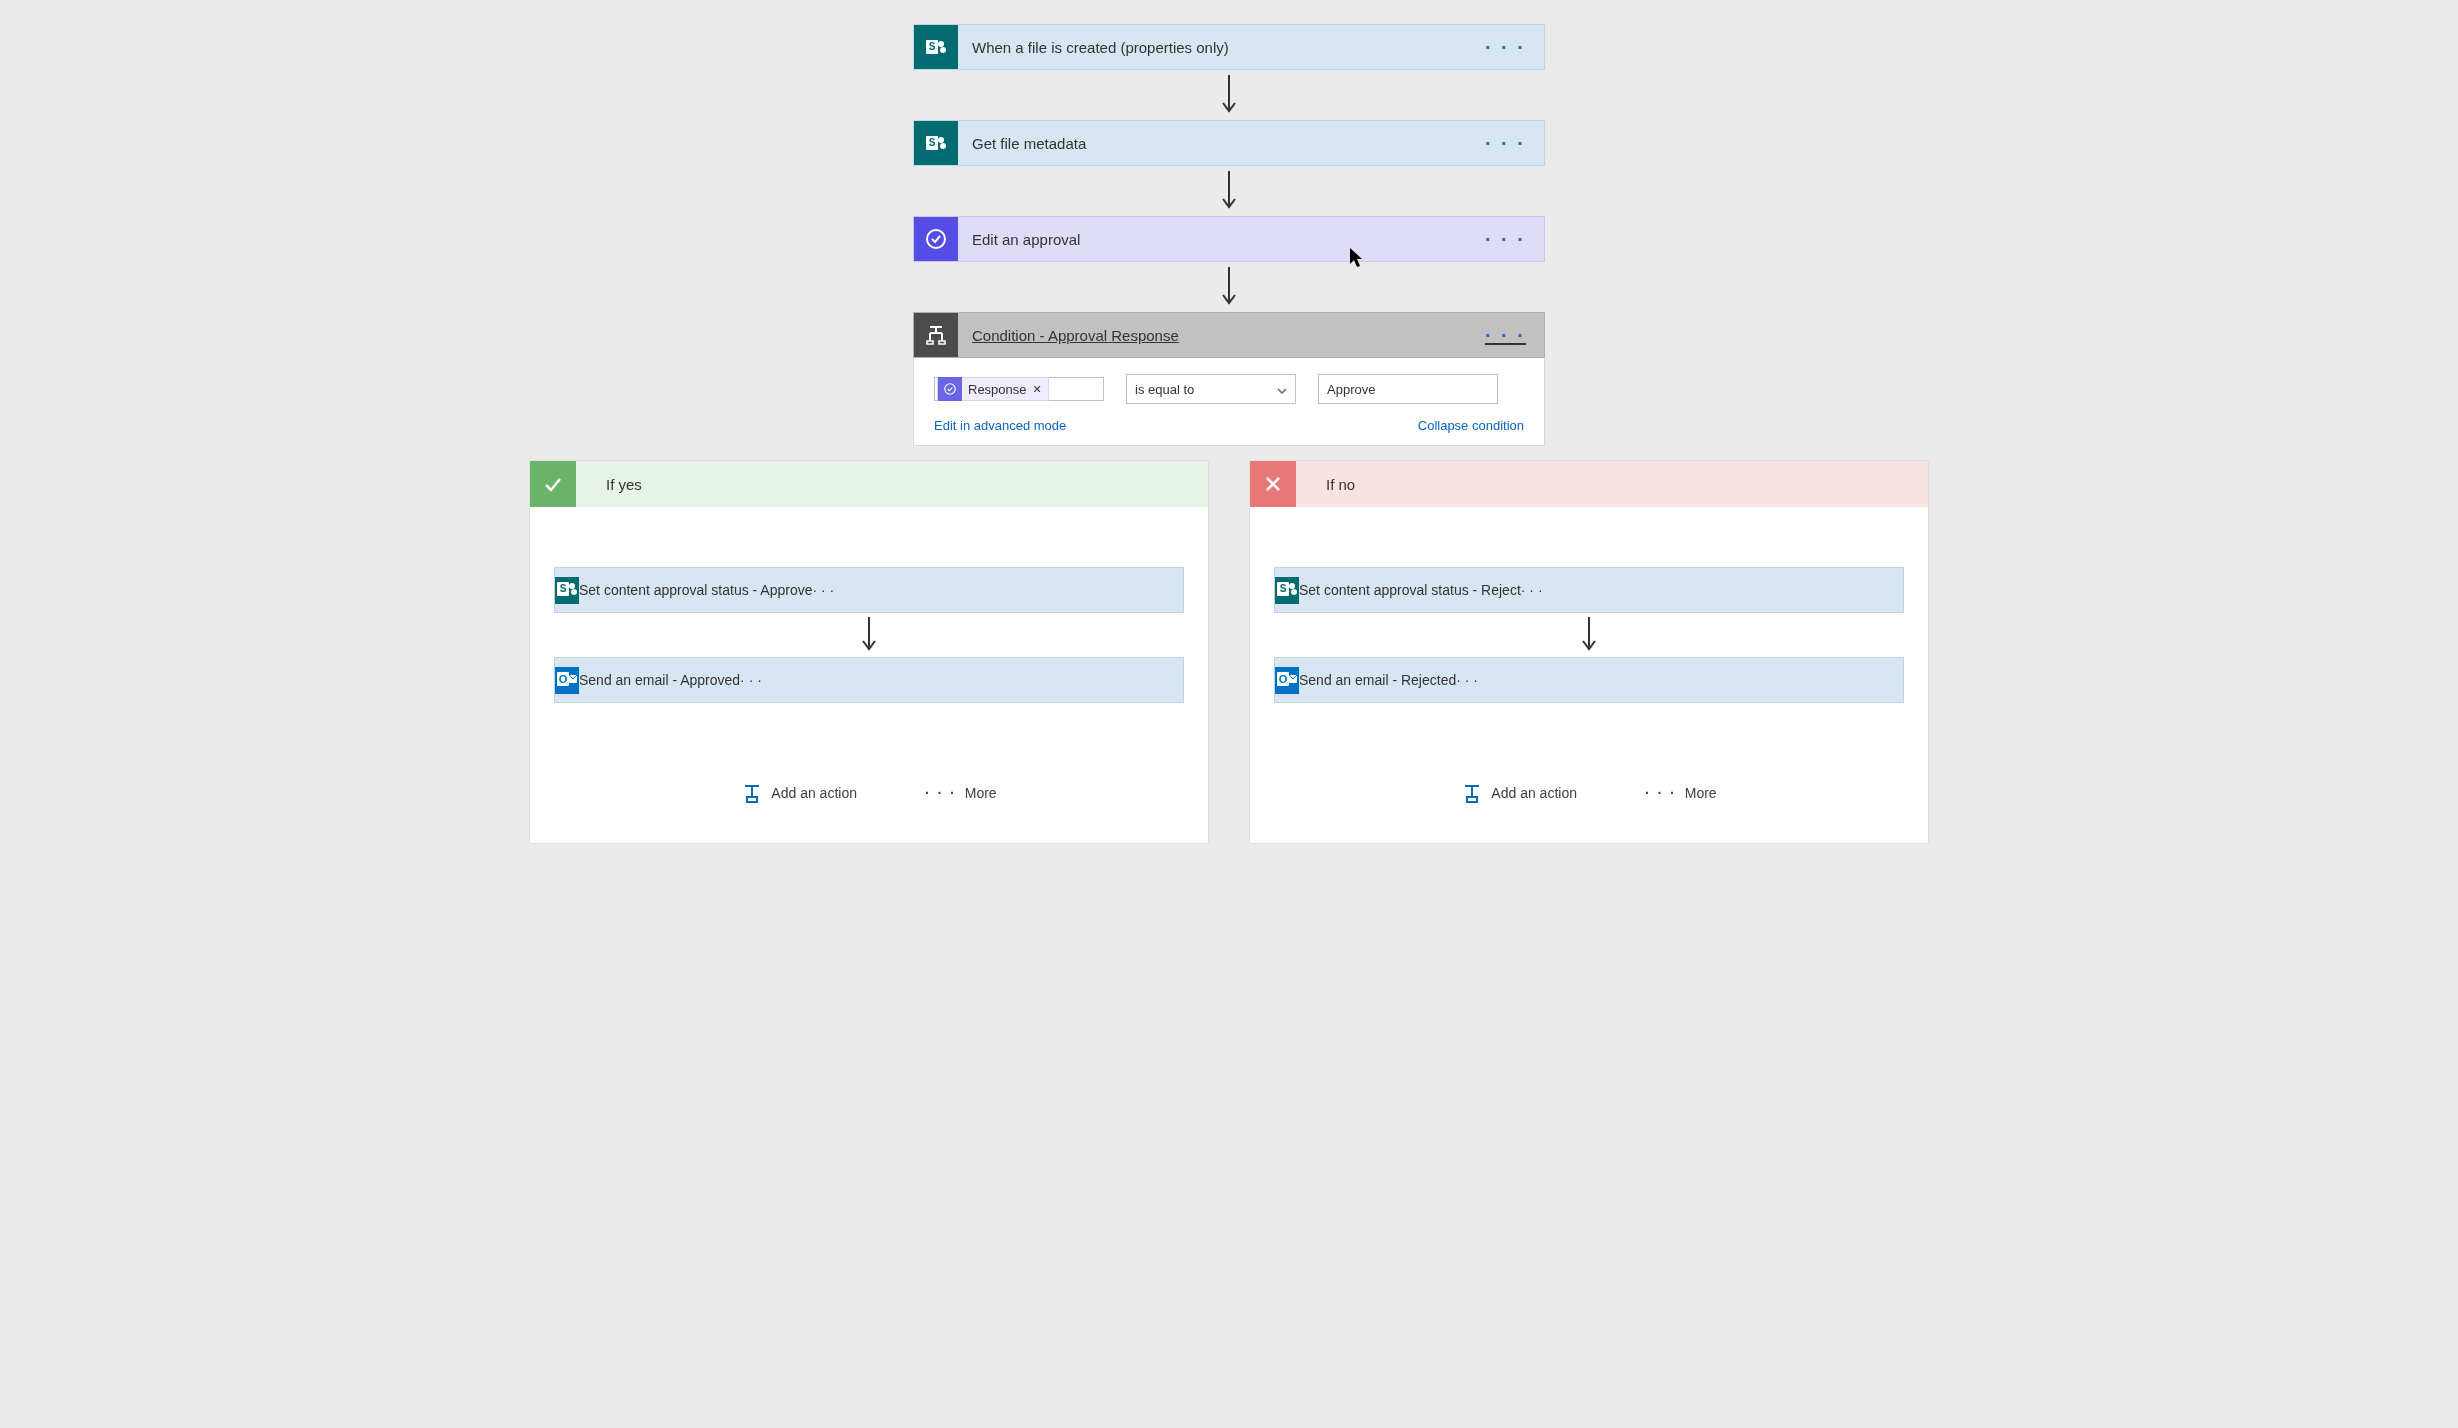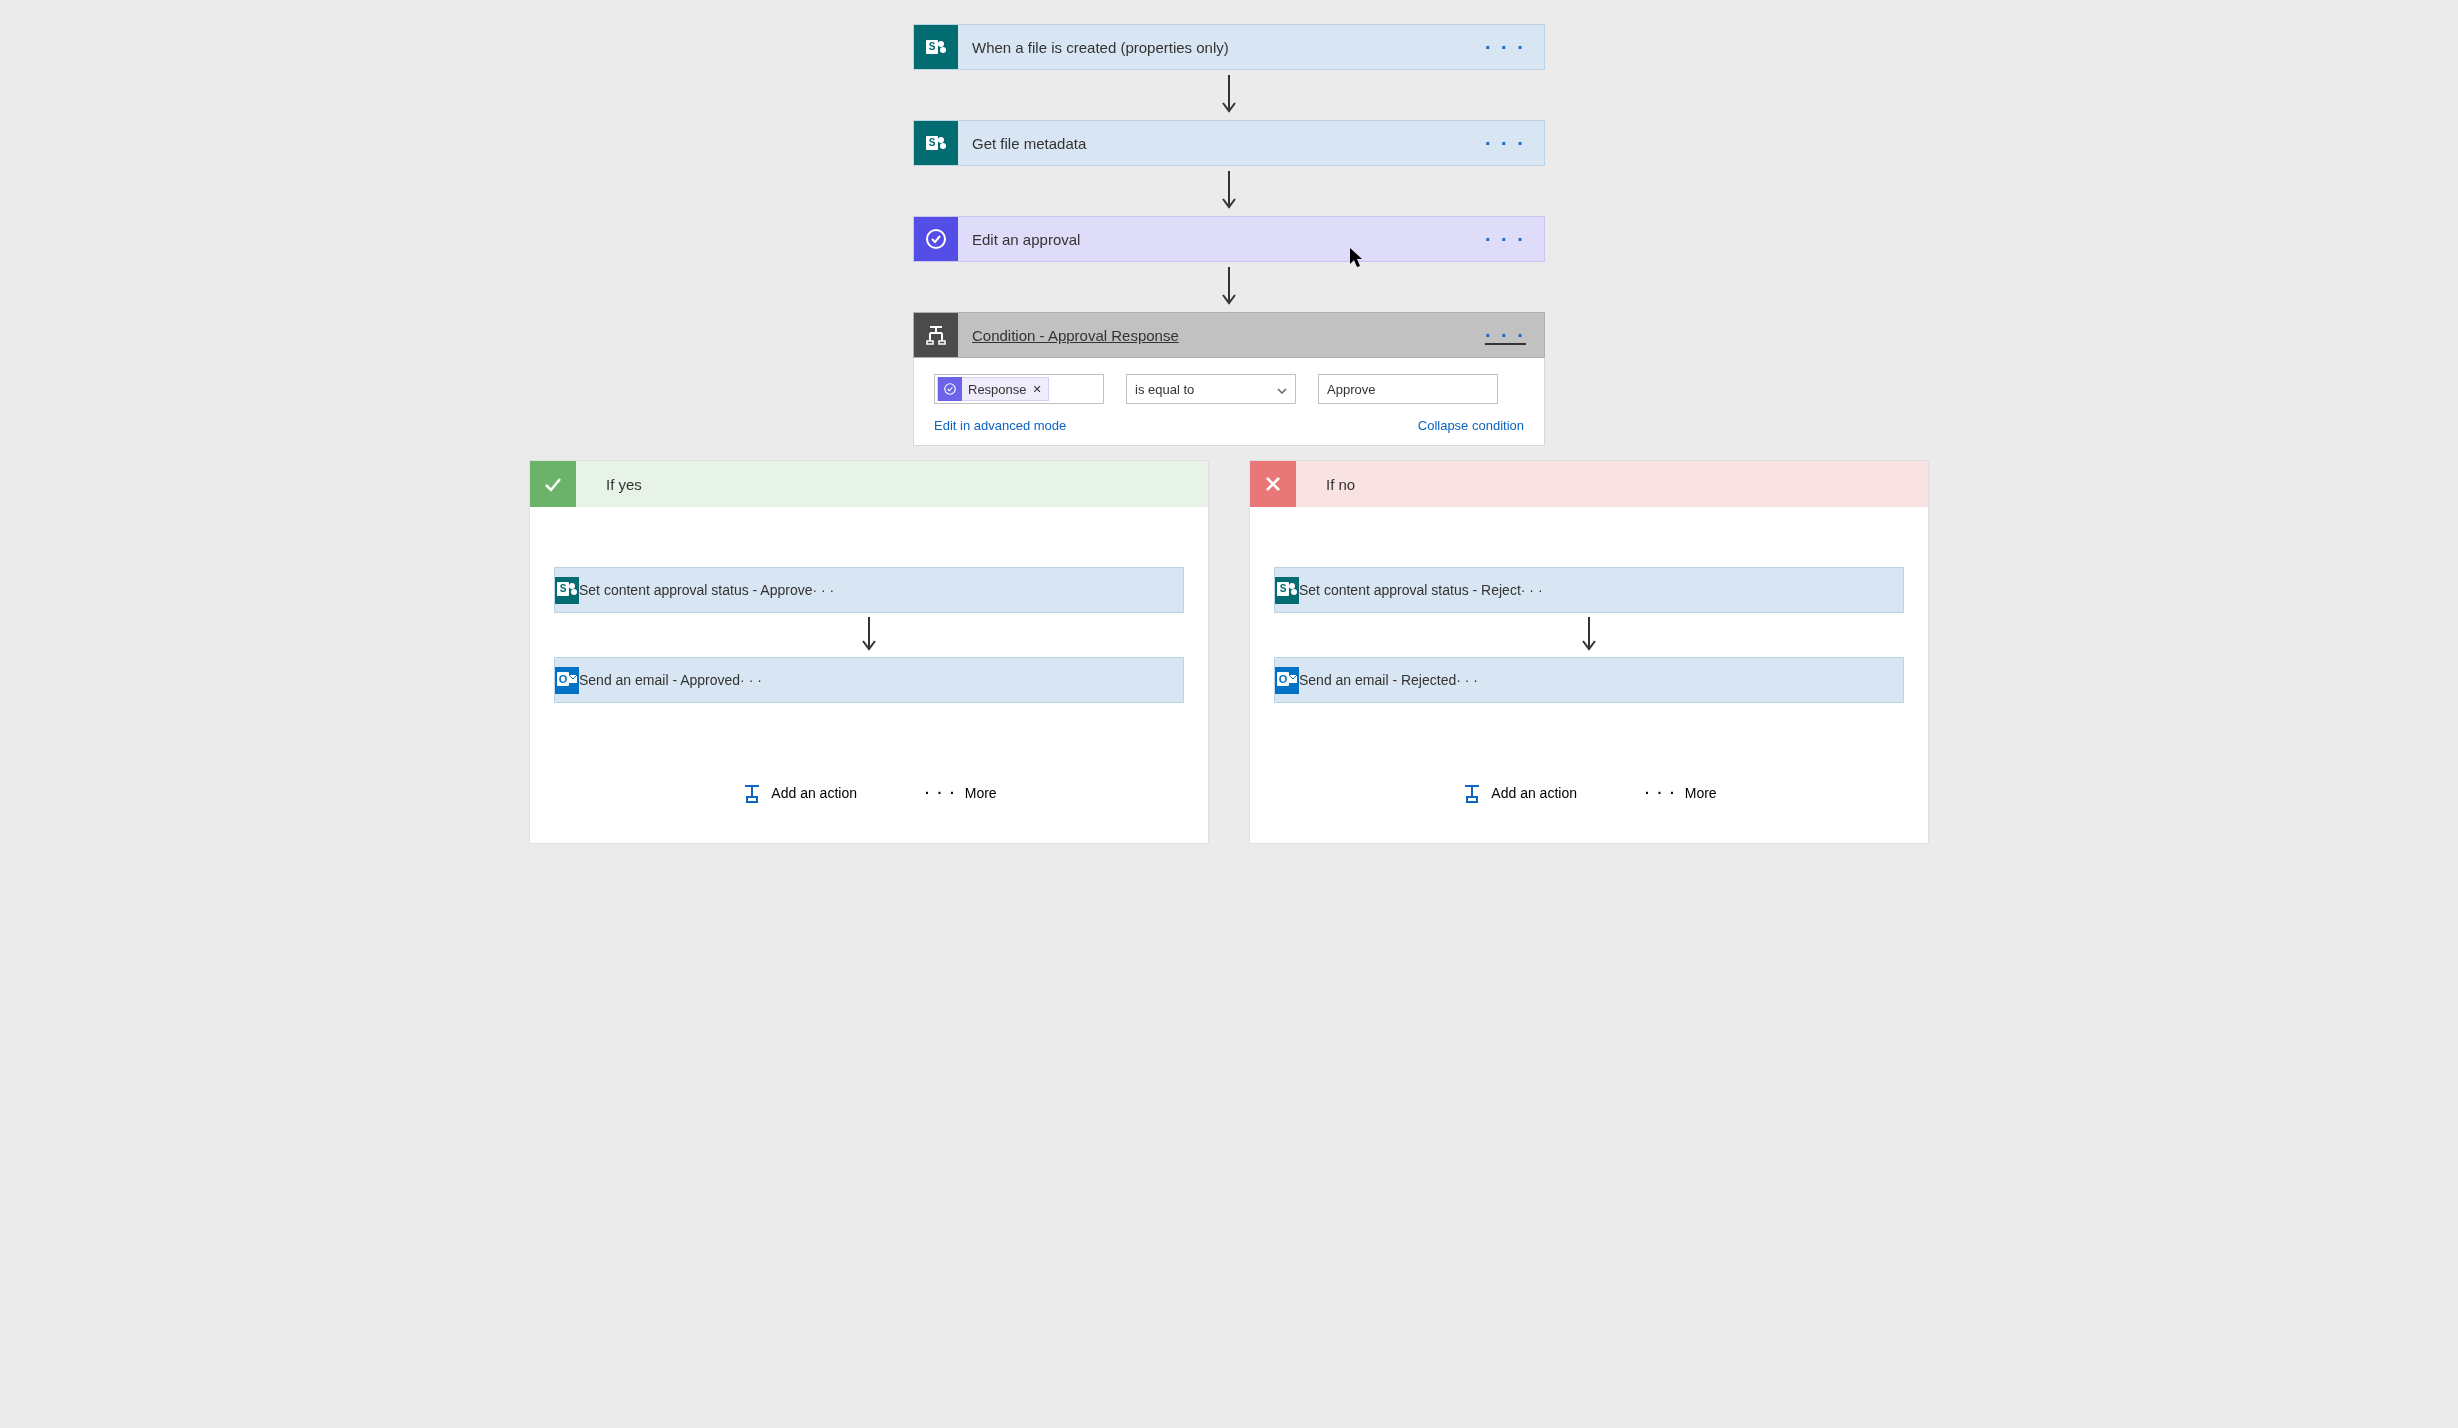--- a/index.html
+++ b/index.html
@@ -94,21 +94,21 @@
     border-top: none;
     padding: 16px 20px 12px 20px;
   }
   .cond-row {
     display: flex;
     gap: 22px;
     align-items: center;
   }
   .chip-field {
     width: 170px;
-    height: 30px;
+    height: 24px;
     border: 1px solid #c1c1c1;
     display: flex;
     align-items: center;
     padding: 2px;
   }
   .chip {
     display: flex;
     align-items: center;
     background: #efedfb;
     border: 1px solid #d6d2f5;
@@ -197,21 +197,21 @@
     border: 1px solid #bcd4e4;
     display: flex;
     align-items: center;
   }
 
   .branch-actions {
     display: flex;
     gap: 68px;
     margin-top: 80px;
     align-items: center;
-    color: #000000;
+    color: #404040;
     font-size: 14px;
   }
   .branch-actions .act { display: flex; align-items: center; gap: 8px; cursor: pointer; }
   .branch-actions svg { display: block; }
 
   .cursor {
     position: absolute;
     top: 248px;
     left: 1350px;
     pointer-events: none;

